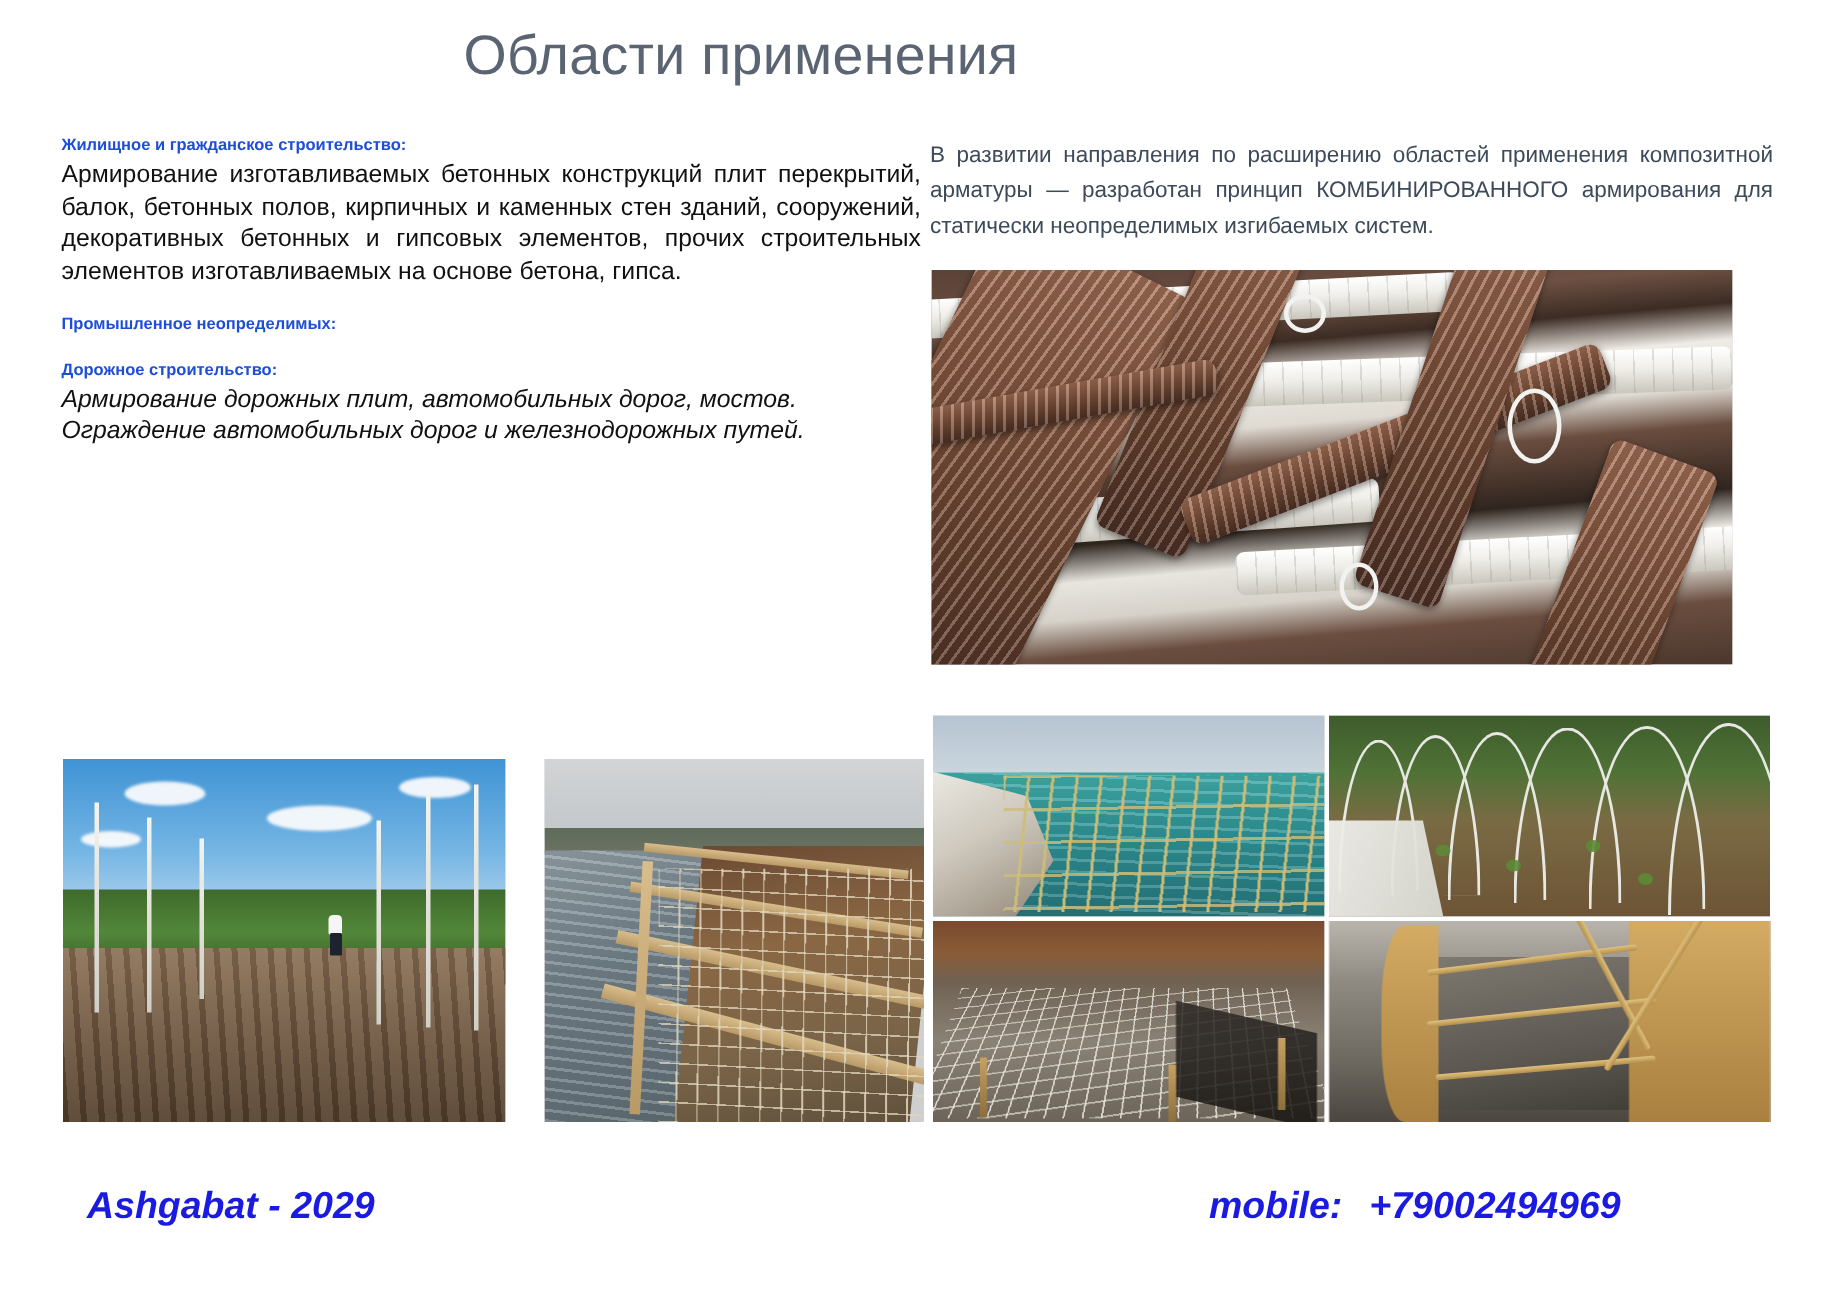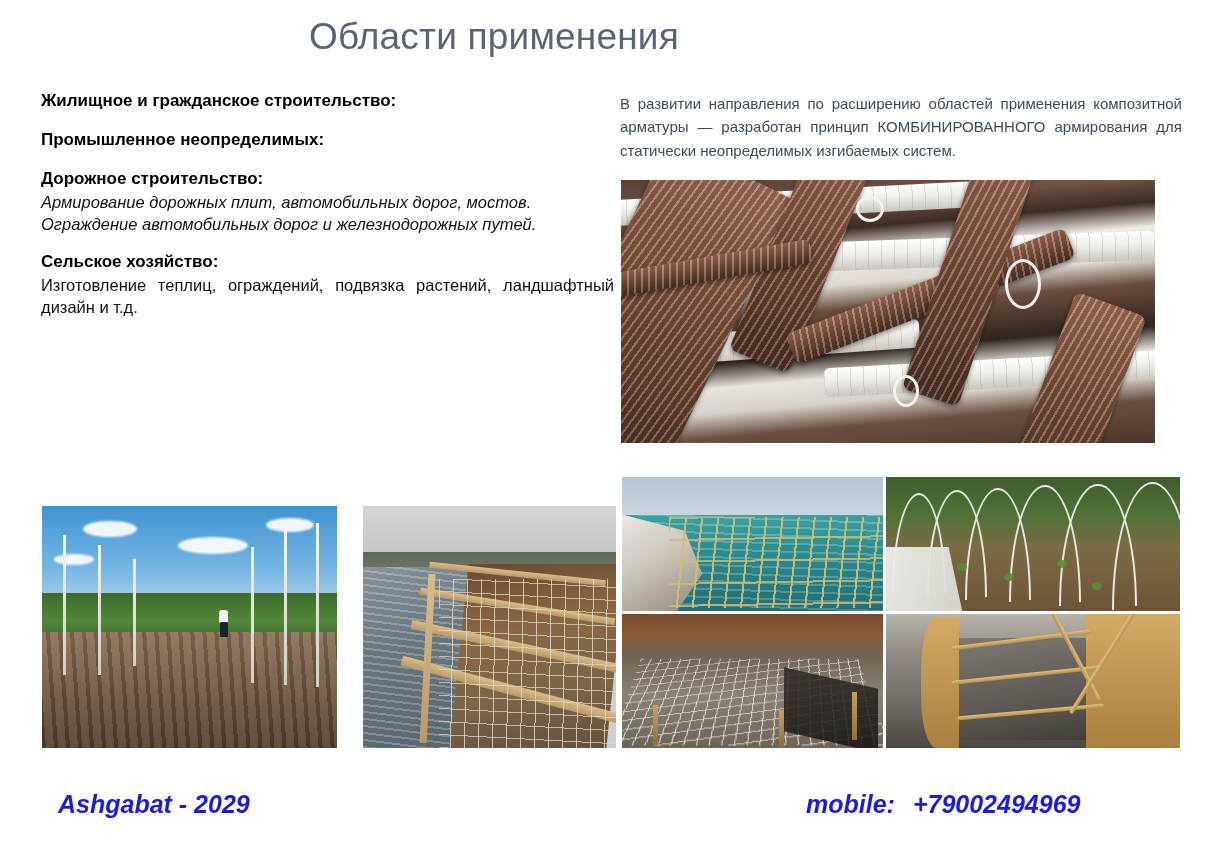--- a/index.html
+++ b/index.html
@@ -33,23 +33,23 @@
   
   .left-col {
     position: absolute;
     left: 41px;
     top: 90px;
     width: 573px;
   }
   .sec { margin-bottom: 16px; }
   .sec:last-child { margin-bottom: 0; }
   .sec-head {
-    font-size: 17px;
+    font-size: 11px;
     font-weight: bold;
-    color: #000000;
+    color: #1d4ed8;
     line-height: 1.35;
     margin-bottom: 1px;
   }
   .sec-body {
     font-size: 16.5px;
     line-height: 1.32;
     text-align: justify;
     color: #111;
   }
   .sec-body.nojust { text-align: left; font-style: italic; }
@@ -256,35 +256,32 @@
 </style>
 </head>
 <body>
 
 <div class="slide-title">Области применения</div>
 
 <div class="left-col">
 
   <div class="sec">
     <div class="sec-head">Жилищное и гражданское строительство:</div>
+    <div class="sec-body">Армирование изготавливаемых бетонных конструкций плит перекрытий, балок, бетонных полов, кирпичных и каменных стен зданий, сооружений, декоративных бетонных и гипсовых элементов, прочих строительных элементов изготавливаемых на основе бетона, гипса.</div>
   </div>
 
   <div class="sec">
     <div class="sec-head">Промышленное неопределимых:</div>
   </div>
 
   <div class="sec">
     <div class="sec-head">Дорожное строительство:</div>
     <div class="sec-body nojust">Армирование дорожных плит, автомобильных дорог, мостов. Ограждение автомобильных дорог и железнодорожных путей.</div>
   </div>
 
-  <div class="sec">
-    <div class="sec-head">Сельское хозяйство:</div>
-    <div class="sec-body">Изготовление теплиц, ограждений, подвязка растений, ландшафтный дизайн и т.д.</div>
-  </div>
 
 </div>
 
 <div class="right-text">В развитии направления по расширению областей применения композитной арматуры — разработан принцип КОМБИНИРОВАННОГО армирования для статически неопределимых изгибаемых систем.</div>
 
 <div class="photo" id="photo-rebar">
   <div class="scene rebar-bg">
     <div class="white-bar" style="left:-4%;top:4%;width:70%;height:10%;transform:rotate(-3deg);"></div>
     <div class="white-bar" style="left:22%;top:22%;width:78%;height:11%;transform:rotate(-2deg);"></div>
     <div class="white-bar" style="left:-6%;top:57%;width:62%;height:11%;transform:rotate(-4deg);"></div>

